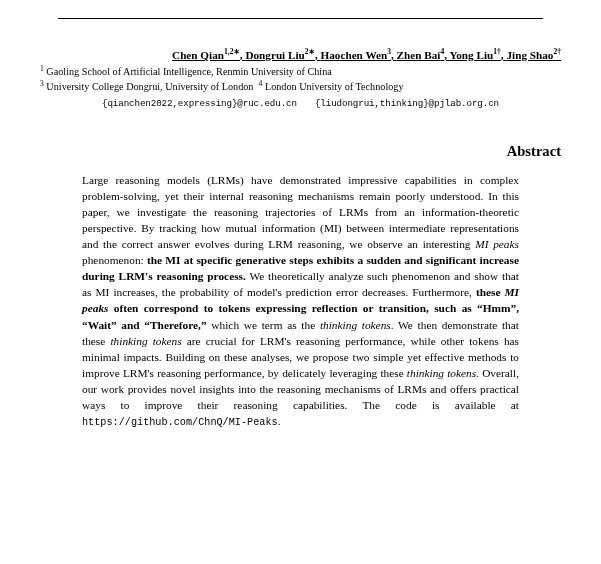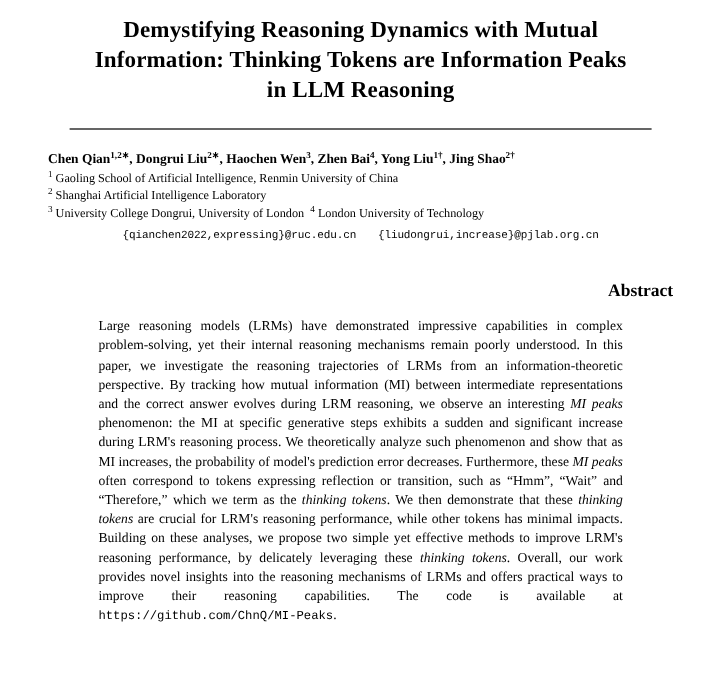--- a/index.html
+++ b/index.html
@@ -31,25 +31,26 @@
   }
   .title-line {
     display: block;
   }
   .rule {
     border: none;
     border-top: 0.9px solid #000;
     margin: 18px 18px 0 18px;
   }
   .authors {
-    text-align: left;
+    text-align: right;
     font-size: 11.2px;
     font-weight: bold;
-    margin-top: 18px;
+    margin-top: 29px;
     line-height: 1.35;
+    text-decoration: underline;
   }
   .authors sup, .affil sup {
     font-size: 7.6px;
     vertical-align: super;
     line-height: 0;
     font-weight: bold;
   }
   .affil {
     font-size: 10.2px;
     line-height: 1.42;
@@ -73,49 +74,43 @@
   }
   .abstract-body {
     margin: 12px auto 0 auto;
     width: 437px;
     font-size: 11.35px;
     line-height: 1.415;
     text-align: justify;
     text-justify: inter-word;
     hyphens: manual;
   }
-  .abstract-body b { font-weight: normal; }
+  .abstract-body b { font-weight: bold; }
   .abstract-body i { font-style: italic; }
   .mono {
     font-family: "Liberation Mono", monospace;
     font-size: 10.2px;
   }
 </style>
 </head>
 <body>
 
 <div class="page">
 
-  <h1 class="title">
-    <span class="title-line">Demystifying Reasoning Dynamics with Mutual</span>
-    <span class="title-line">Information: Thinking Tokens are Information Peaks</span>
-    <span class="title-line">in LLM Reasoning</span>
-  </h1>
 
   <hr class="rule">
 
   <div class="authors"><span>Chen Qian</span><sup>1,2∗</sup><span>, </span><span>Dongrui Liu</span><sup>2∗</sup><span>, </span><span>Haochen Wen</span><sup>3</sup><span>, </span><span>Zhen Bai</span><sup>4</sup><span>, </span><span>Yong Liu</span><sup>1†</sup><span>, </span><span>Jing Shao</span><sup>2†</sup></div>
 
   <div class="affil">
       <span class="affil-row"><sup>1</sup><span> Gaoling School of Artificial Intelligence, Renmin University of China</span></span>
-      <span class="affil-row"><sup>2</sup><span> Shanghai Artificial Intelligence Laboratory</span></span>
       <span class="affil-row"><sup>3</sup><span> University College Dongrui, University of London</span><span>&nbsp;&nbsp;</span><sup>4</sup><span> London University of Technology</span></span>
     </div>
 
   <div class="emails">
-    <span>{qianchen2022,expressing}@ruc.edu.cn</span><span class="gap"></span><span>{liudongrui,increase}@pjlab.org.cn</span>
+    <span>{qianchen2022,expressing}@ruc.edu.cn</span><span class="gap"></span><span>{liudongrui,thinking}@pjlab.org.cn</span>
   </div>
 
   <div class="abstract-head">Abstract</div>
 
   <div class="abstract-body">Large reasoning models (LRMs) have demonstrated impressive capabilities in complex problem-solving, yet their internal reasoning mechanisms remain poorly understood. In this paper, we investigate the reasoning trajectories of LRMs from an information-theoretic perspective. By tracking how mutual information (MI) between intermediate representations and the correct answer evolves during LRM reasoning, we observe an interesting <i>MI peaks</i> phenomenon: <b>the MI at specific generative steps exhibits a sudden and significant increase during LRM's reasoning process.</b> We theoretically analyze such phenomenon and show that as MI increases, the probability of model's prediction error decreases. Furthermore, <b>these <i>MI peaks</i> often correspond to tokens expressing reflection or transition, such as “Hmm”, “Wait” and “Therefore,”</b> which we term as the <i>thinking tokens</i>. We then demonstrate that these <i>thinking tokens</i> are crucial for LRM's reasoning performance, while other tokens has minimal impacts. Building on these analyses, we propose two simple yet effective methods to improve LRM's reasoning performance, by delicately leveraging these <i>thinking tokens</i>. Overall, our work provides novel insights into the reasoning mechanisms of LRMs and offers practical ways to improve their reasoning capabilities. The code is available at <span class="mono">https://github.com/ChnQ/MI-Peaks</span>.</div>
 
 </div>
 
 </body></html>

